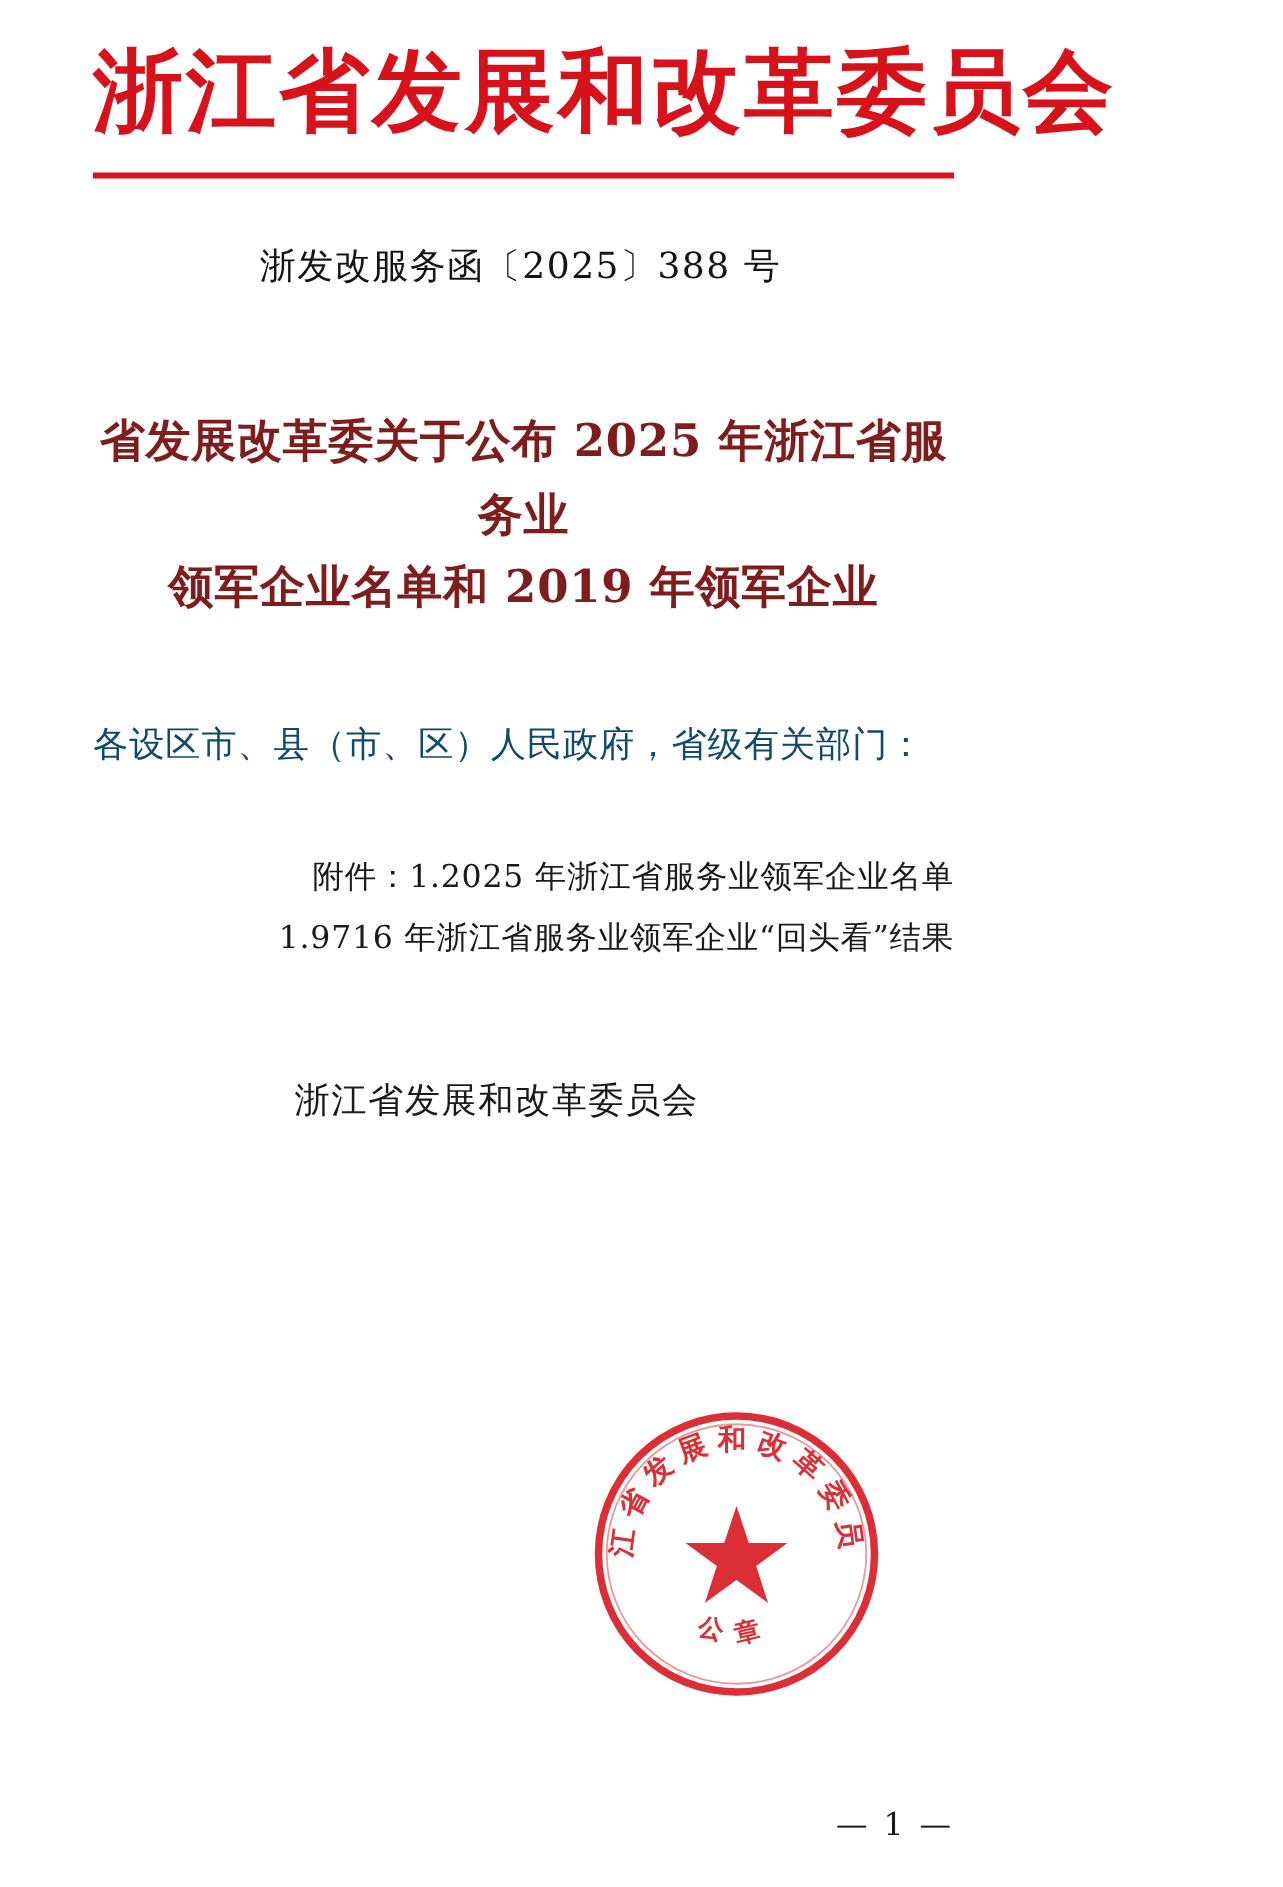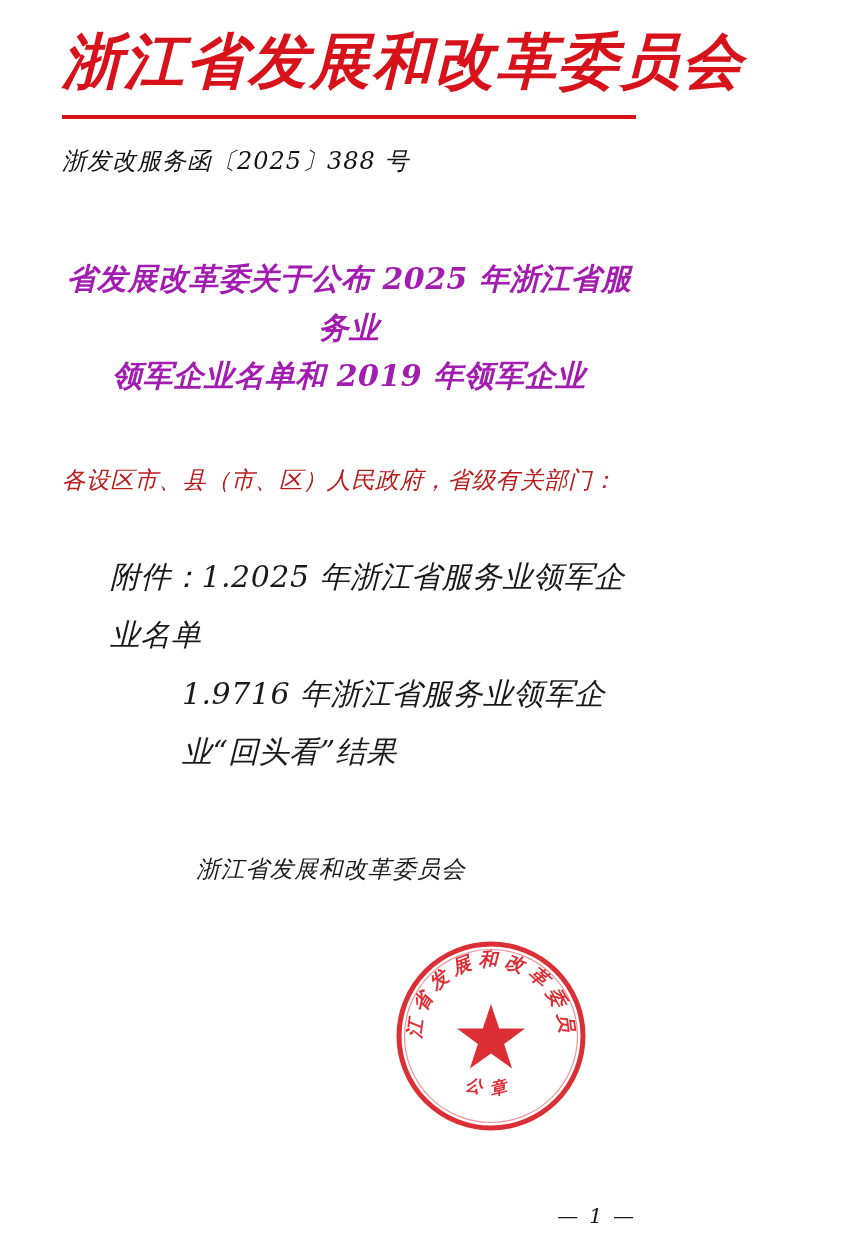--- a/index.html
+++ b/index.html
@@ -14,21 +14,20 @@
     font-family: "DejaVu Serif", "Liberation Serif", serif;
     color: #1a1a1a;
     overflow: hidden;
   }
 
   .page {
     position: relative;
     width: 698px;
     height: 1258px;
     padding: 0 62px;
-    font-style: italic;
   }
 
   
   .masthead {
     padding-top: 28px;
     text-align: center;
   }
   .masthead-title {
     color: #d8121a;
     font-family: "DejaVu Serif", "Liberation Serif", serif;
@@ -40,68 +39,69 @@
   }
   .masthead-rule {
     margin-top: 20px;
     height: 4px;
     background: #d8121a;
     width: 100%;
   }
 
   
   .docnum-row {
-    margin-top: 26px;
-    text-align: left;
+    margin-top: 42px;
+    text-align: center;
     padding-right: 4px;
   }
   .docnum {
     font-size: 24px;
     letter-spacing: 1px;
     color: #141414;
   }
 
   
   .doc-title {
     margin-top: 78px;
     text-align: center;
     font-weight: bold;
     font-size: 30px;
     line-height: 1.62;
     letter-spacing: 0.5px;
-    color: #a21caf;
+    color: #7f1d1d;
   }
   .doc-title .tline { display: block; }
 
   
   .body-block {
     margin-top: 56px;
     font-size: 23.5px;
     line-height: 2.0;
-    color: #b91c1c;
+    color: #0c4a6e;
     letter-spacing: 0.6px;
   }
   .salutation {
     text-align: justify;
     text-justify: inter-ideograph;
   }
   .para {
     margin-top: 2px;
     text-indent: 2em;
     text-align: justify;
     text-justify: inter-ideograph;
   }
 
   
   .attach-block {
     margin-top: 44px;
-    font-size: 30px;
+    font-size: 21px;
     line-height: 1.95;
     letter-spacing: 0.5px;
     padding-left: 48px;
+    text-align: right;
   }
   .attach-line-2 { padding-left: 72px; }
 
   
   .sign-block {
     margin-top: 66px;
     text-align: center;
     font-size: 23.5px;
     line-height: 1.85;
     letter-spacing: 1px;

